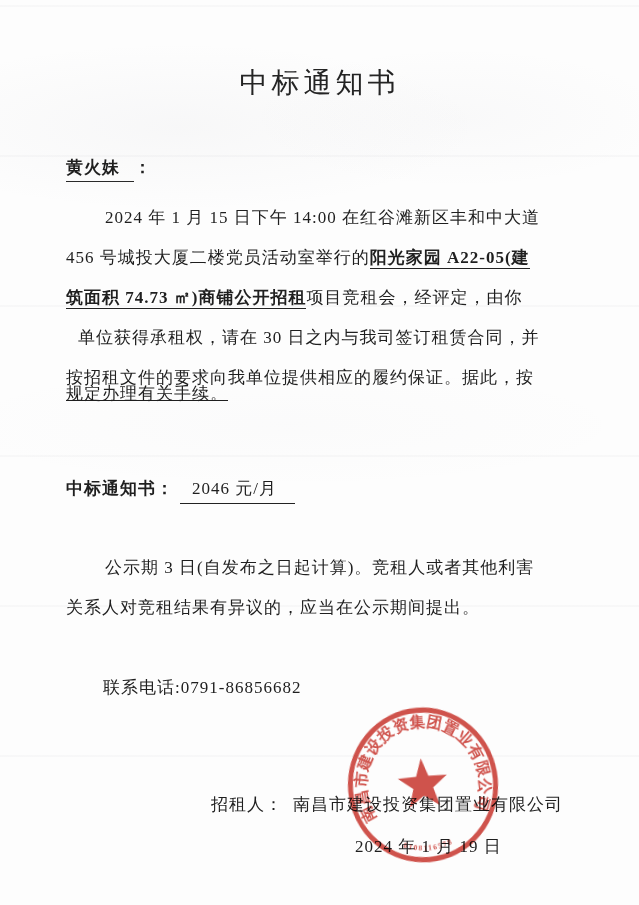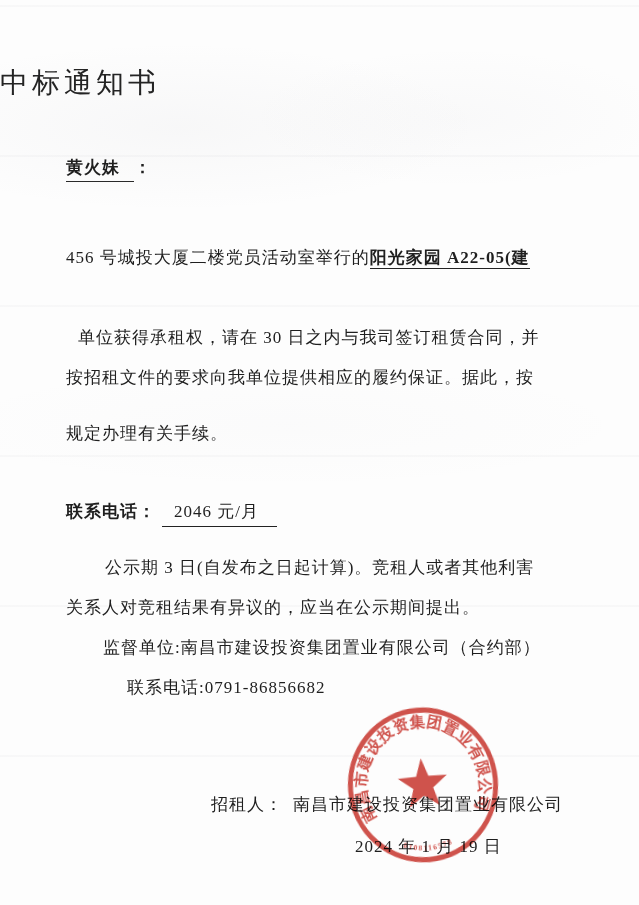--- a/index.html
+++ b/index.html
@@ -13,53 +13,53 @@
     background-color: #fdfdfd;
     background-image:
       radial-gradient(ellipse 430px 120px at 28% 14%, rgba(140,140,152,0.05), transparent 70%),
       radial-gradient(ellipse 300px 100px at 72% 13%, rgba(140,140,152,0.035), transparent 70%),
       radial-gradient(ellipse 500px 90px at 45% 47%, rgba(140,140,152,0.02), transparent 70%),
       repeating-linear-gradient(0deg, transparent 0 148px, rgba(100,100,112,0.035) 148px 150px);
     color: #1f1f1f;
   }
   .doc-title {
     position: absolute; top: 64px; left: 0; width: 639px;
-    font-size: 28px; letter-spacing: 4px;
+    text-align: center; font-size: 28px; letter-spacing: 4px;
     color: #242424;
   }
   .line {
     position: absolute; font-size: 17px; letter-spacing: 1px;
     white-space: nowrap; color: #1f1f1f;
   }
   .salutation { top: 156px; left: 66px; font-weight: bold; }
   .salutation .uname {
     border-bottom: 1.5px solid #2a2a2a; padding: 0 14px 2px 0;
     display: inline-block;
   }
   .b1 { top: 206px; left: 105px; }
   .b2 { top: 246px; left: 66px; }
   .b3 { top: 286px; left: 66px; }
   .b4 { top: 326px; left: 66px; margin-left: 12px; }
   .b5 { top: 366px; left: 66px; }
-  .b6 { top: 422px; left: 66px; }
+  .b6 { top: 382px; left: 66px; text-decoration: underline; }
   .em {
     font-weight: bold;
     border-bottom: 1.6px solid #222; padding-bottom: 1px; margin-top: 8px;
   }
   .result { top: 477px; left: 66px; }
   .result .rlabel { font-weight: bold; }
   .result .rvalue {
     display: inline-block;
     border-bottom: 1.5px solid #222;
-    padding: 0 18px 3px 12px; margin-left: 6px; margin-top: 23px;
+    padding: 0 18px 3px 12px; margin-left: 6px;
   }
   .n1 { top: 556px; left: 105px; }
   .n2 { top: 596px; left: 66px; }
   .sup { top: 636px; left: 103px; }
-  .tel { top: 676px; left: 103px; margin-left: 24px; }
+  .tel { top: 676px; left: 103px; }
   .signer { top: 793px; left: 211px; }
   .signer .scompany { margin-left: 10px; }
   .dateline { top: 835px; left: 355px; }
   .seal {
     position: absolute; left: 341px; top: 703px;
     width: 164px; height: 164px;
     transform: rotate(-5deg) scaleX(0.97);
     opacity: 0.85;
     mix-blend-mode: multiply;
     filter: blur(0.35px);
@@ -73,38 +73,41 @@
 <body>
 
 <div class="sheet">
 
   <div class="doc-title">中标通知书</div>
 
   <div class="line salutation">
     <span class="uname">黄火妹</span><span>：</span>
   </div>
 
+  <div class="line b1">2024 年 1 月 15 日下午 14:00 在红谷滩新区丰和中大道</div>
 
   <div class="line b2">
     <span>456 号城投大厦二楼党员活动室举行的</span><span class="em">阳光家园 A22-05(建</span>
   </div>
 
+  <div class="line b3">
+    <span class="em">筑面积 74.73 ㎡)商铺公开招租</span><span>项目竞租会，经评定，由你</span>
+  </div>
 
   <div class="line b4">单位获得承租权，请在 30 日之内与我司签订租赁合同，并</div>
   <div class="line b5">按招租文件的要求向我单位提供相应的履约保证。据此，按</div>
   <div class="line b6">规定办理有关手续。</div>
 
   <div class="line result">
-    <span class="rlabel">联系电话：</span><span class="rvalue">2046 元/月</span>
+    <span class="rlabel">中标通知书：</span><span class="rvalue">2046 元/月</span>
   </div>
 
   <div class="line n1">公示期 3 日(自发布之日起计算)。竞租人或者其他利害</div>
   <div class="line n2">关系人对竞租结果有异议的，应当在公示期间提出。</div>
 
-  <div class="line sup">监督单位:南昌市建设投资集团置业有限公司（合约部）</div>
   <div class="line tel">联系电话:0791-86856682</div>
 
   <div class="line signer">
     <span>招租人：</span><span class="scompany">南昌市建设投资集团置业有限公司</span>
   </div>
 
   <div class="line dateline">2024 年 1 月 19 日</div>
 
   <svg class="seal" viewBox="0 0 160 160" aria-hidden="true">
     <defs>

